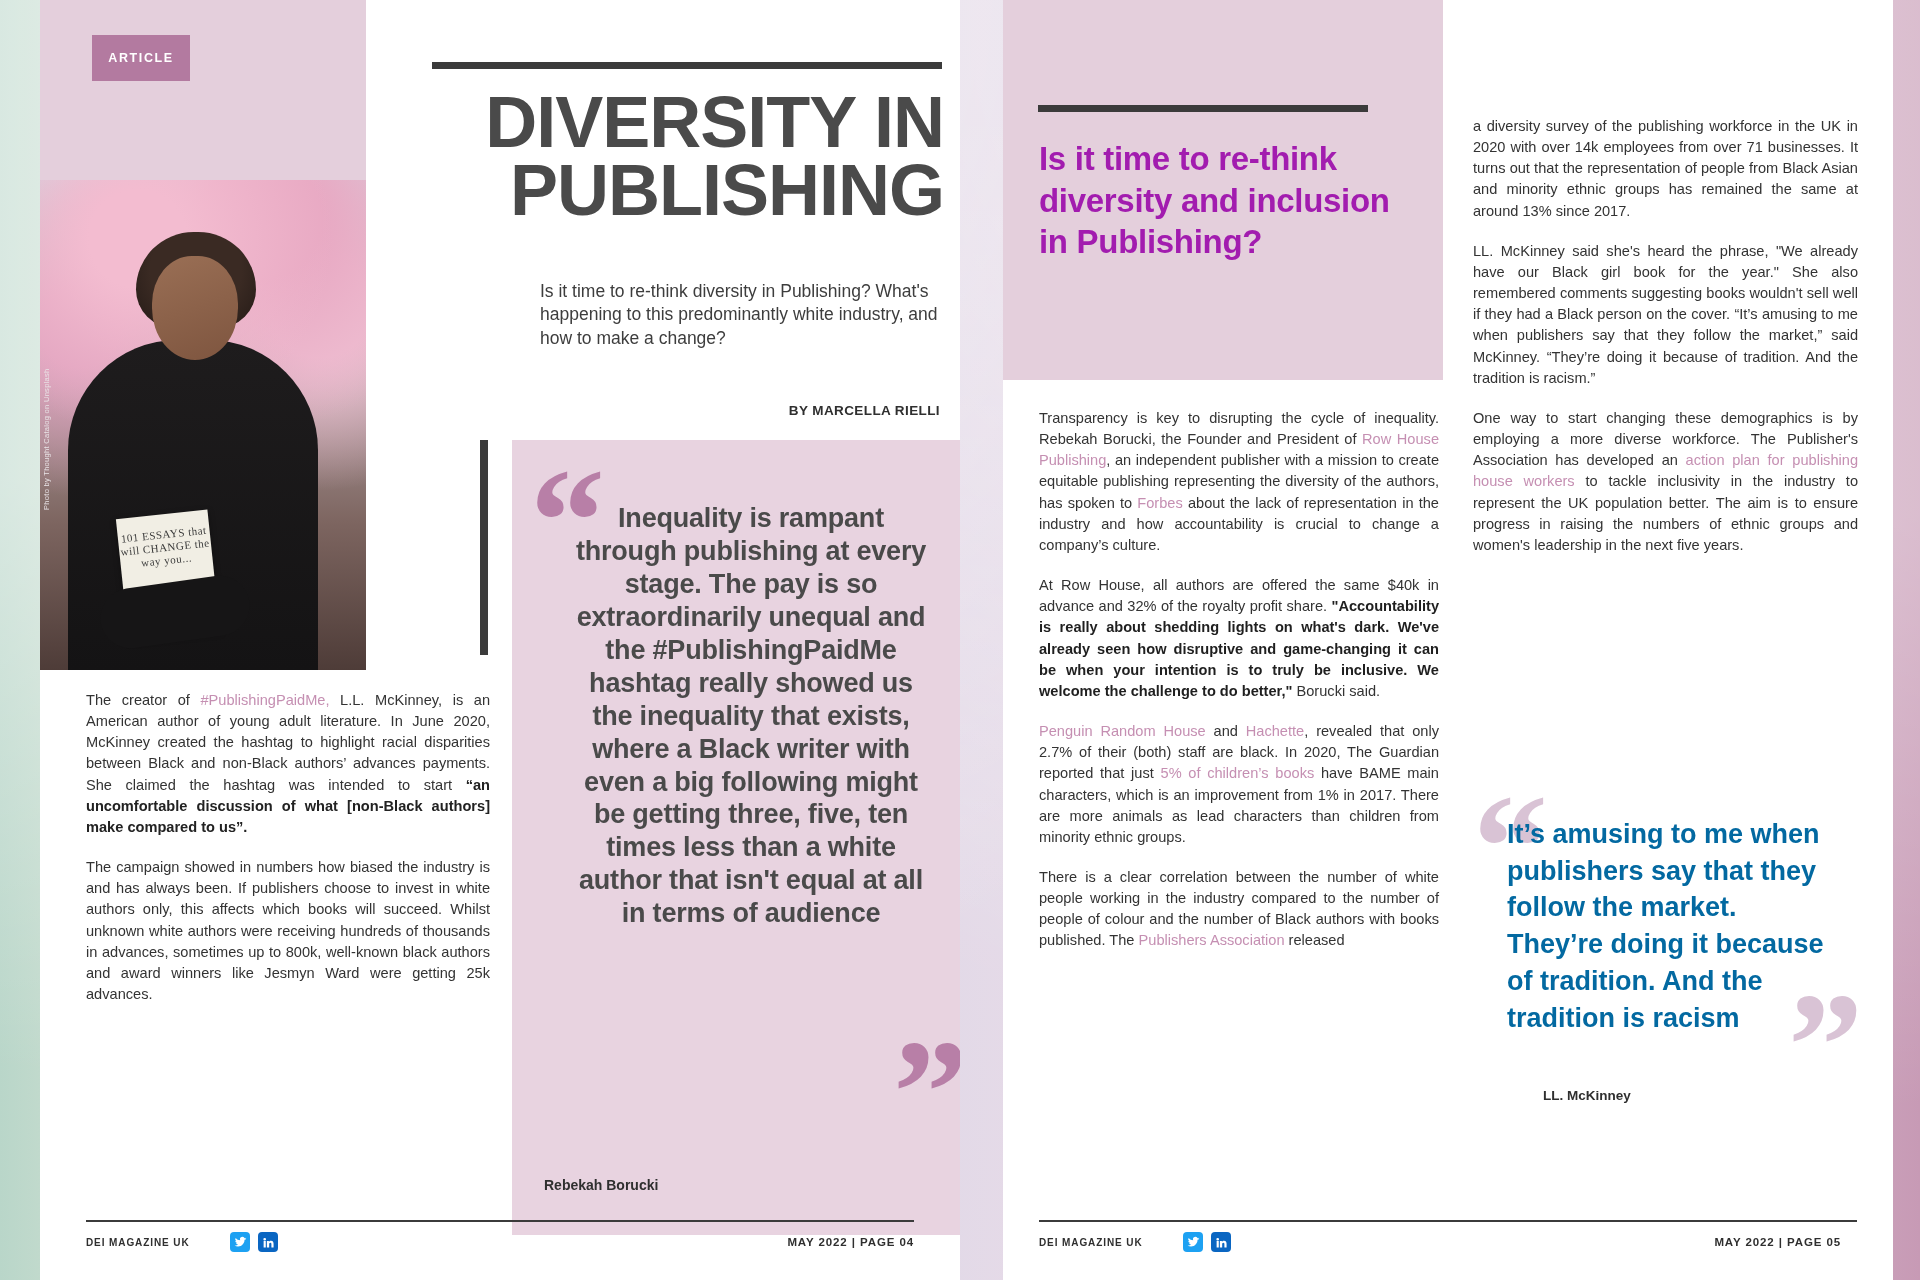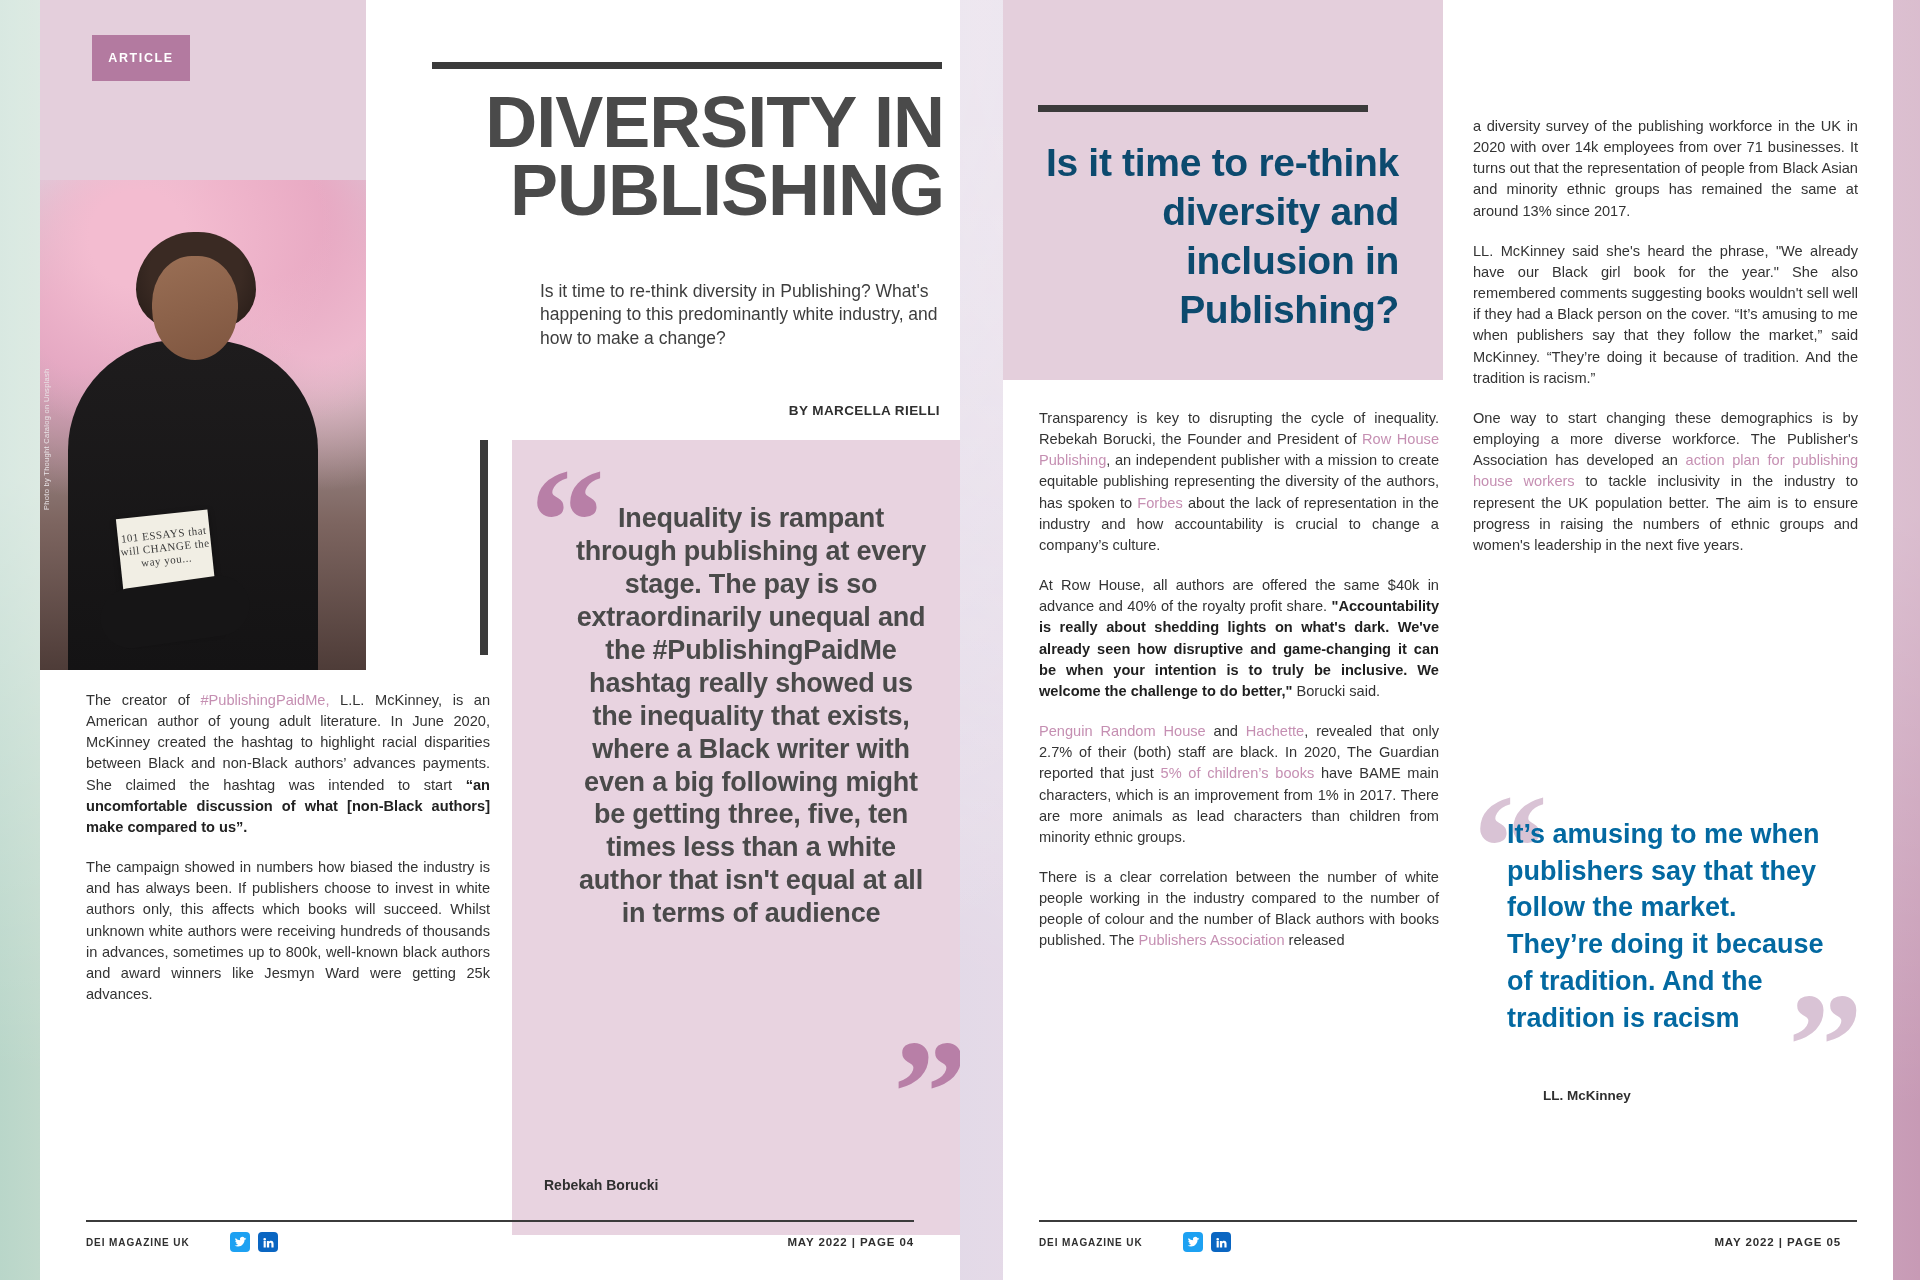--- a/index.html
+++ b/index.html
@@ -250,26 +250,25 @@
   .rp-rule {
     position: absolute;
     left: 35px; top: 105px;
     width: 330px; height: 7px;
     background: #3b3b3b;
   }
   .rp-head {
     position: absolute;
     left: 36px; top: 138px;
     width: 360px;
-    font-size: 39px;
+    font-size: 33px;
     line-height: 1.26;
     font-weight: 800;
-    color: #0c4a6e;
+    color: #a21caf;
     letter-spacing: -.3px;
-    text-align: right;
   }
   .rp-col {
     position: absolute;
     font-size: 14.6px;
     line-height: 1.45;
     color: #333;
     text-align: justify;
   }
   .rp-col p { margin: 8px 0 19px 0; }
   .rp-col .pink { color: #c58fb2; }
@@ -402,21 +401,21 @@
   </div>
 
   <div class="page page-right">
 
     <div class="rp-tint"></div>
     <div class="rp-rule"></div>
     <div class="rp-head">Is it time to re-think diversity and inclusion in Publishing?</div>
 
     <div class="rp-col rp-col-1" id="right-col-1">
         <p><span>Transparency is key to disrupting the cycle of inequality. Rebekah Borucki, the Founder and President of </span><span class="pink">Row House Publishing</span><span>, an independent publisher with a mission to create equitable publishing representing the diversity of the authors, has spoken to </span><span class="pink">Forbes</span><span> about the lack of representation in the industry and how accountability is crucial to change a company’s culture.</span></p>
-        <p><span>At Row House, all authors are offered the same $40k in advance and 40% of the royalty profit share. </span><b>"Accountability is really about shedding lights on what's dark. We've already seen how disruptive and game-changing it can be when your intention is to truly be inclusive. We welcome the challenge to do better,"</b><span> Borucki said.</span></p>
+        <p><span>At Row House, all authors are offered the same $40k in advance and 32% of the royalty profit share. </span><b>"Accountability is really about shedding lights on what's dark. We've already seen how disruptive and game-changing it can be when your intention is to truly be inclusive. We welcome the challenge to do better,"</b><span> Borucki said.</span></p>
         <p><span class="pink">Penguin Random House</span><span> and </span><span class="pink">Hachette</span><span>, revealed that only 2.7% of their (both) staff are black. In 2020, The Guardian reported that just </span><span class="pink">5% of children’s books</span><span> have BAME main characters, which is an improvement from 1% in 2017. There are more animals as lead characters than children from minority ethnic groups.</span></p>
         <p><span>There is a clear correlation between the number of white people working in the industry compared to the number of people of colour and the number of Black authors with books published. The </span><span class="pink">Publishers Association</span><span> released</span></p>
       </div>
     <div class="rp-col rp-col-2" id="right-col-2">
         <p><span>a diversity survey of the publishing workforce in the UK in 2020 with over 14k employees from over 71 businesses. It turns out that the representation of people from Black Asian and minority ethnic groups has remained the same at around 13% since 2017.</span></p>
         <p><span>LL. McKinney said she's heard the phrase, "We already have our Black girl book for the year." She also remembered comments suggesting books wouldn't sell well if they had a Black person on the cover. “It’s amusing to me when publishers say that they follow the market,” said McKinney. “They’re doing it because of tradition. And the tradition is racism.”</span></p>
         <p><span>One way to start changing these demographics is by employing a more diverse workforce. The Publisher's Association has developed an </span><span class="pink">action plan for publishing house workers</span><span> to tackle inclusivity in the industry to represent the UK population better. The aim is to ensure progress in raising the numbers of ethnic groups and women's leadership in the next five years.</span></p>
       </div>
 
     <div class="pull">

